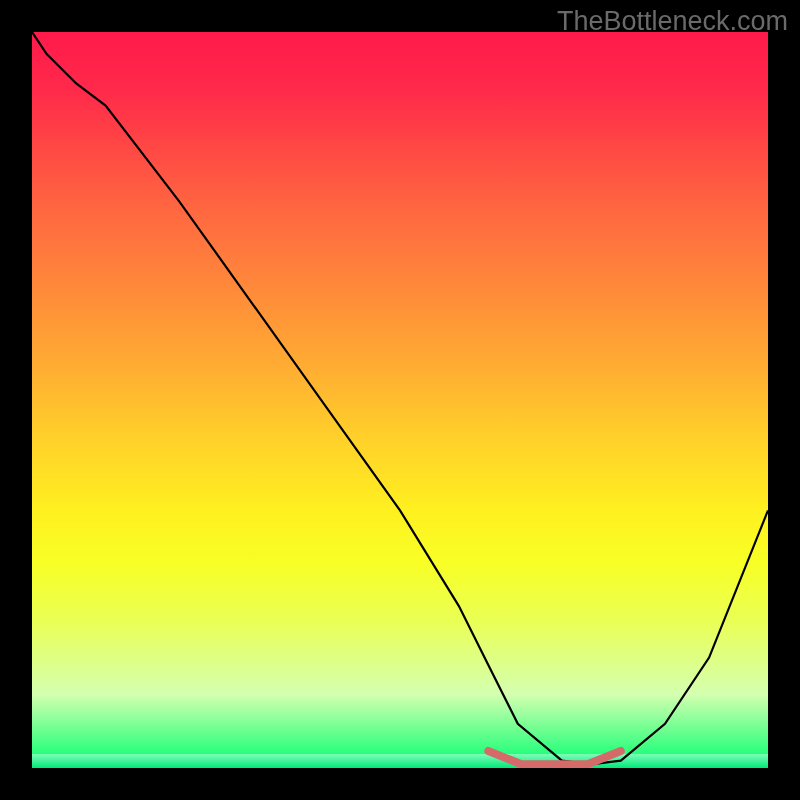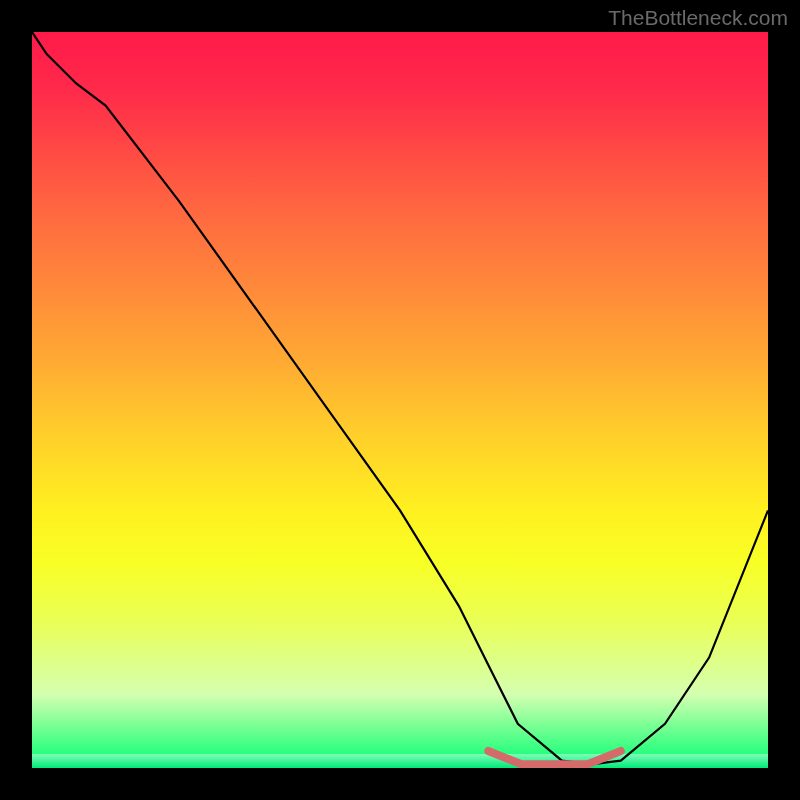--- a/index.html
+++ b/index.html
@@ -2,21 +2,21 @@
 <html><head>
 <meta charset="utf-8">
 <style>
   * { margin: 0; padding: 0; box-sizing: border-box; }
   body { width: 800px; height: 800px; background: #000; position: relative; font-family: Arial, sans-serif; }
   .watermark {
     position: absolute;
     top: 6px;
     right: 12px;
     color: #6a6a6a;
-    font-size: 21px;
+    font-size: 27px;
     font-weight: 500;
     z-index: 10;
   }
   .plot-area {
     position: absolute;
     left: 32px;
     top: 32px;
     width: 736px;
     height: 736px;
     overflow: hidden;

